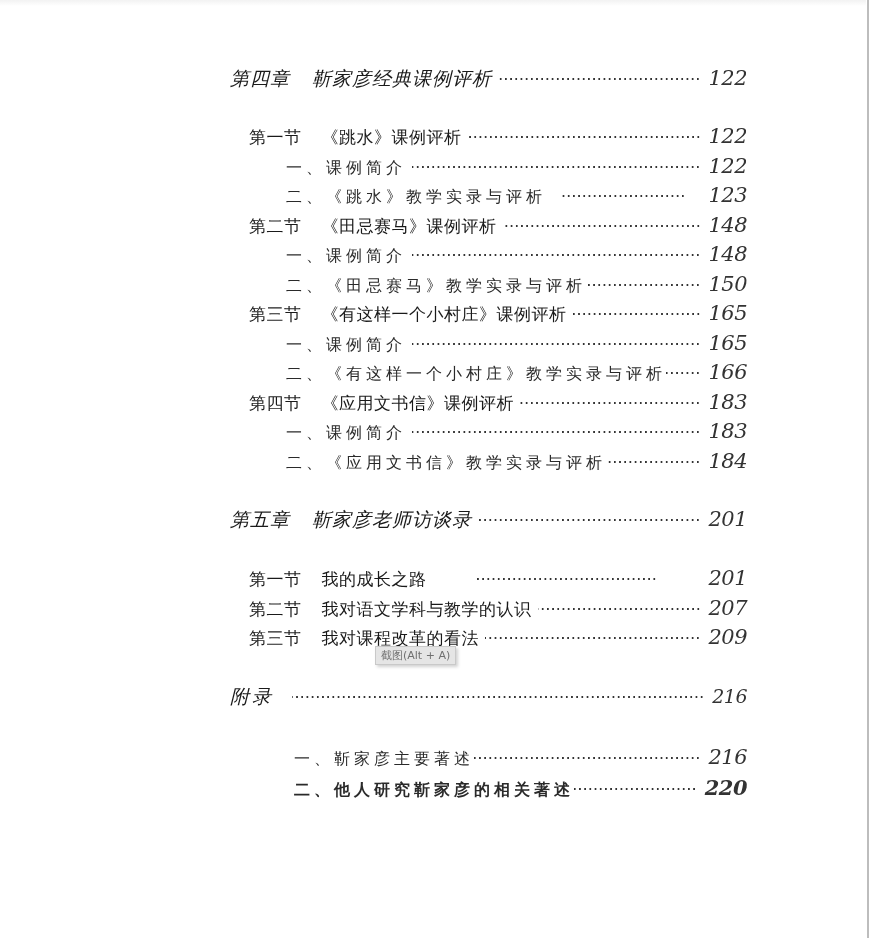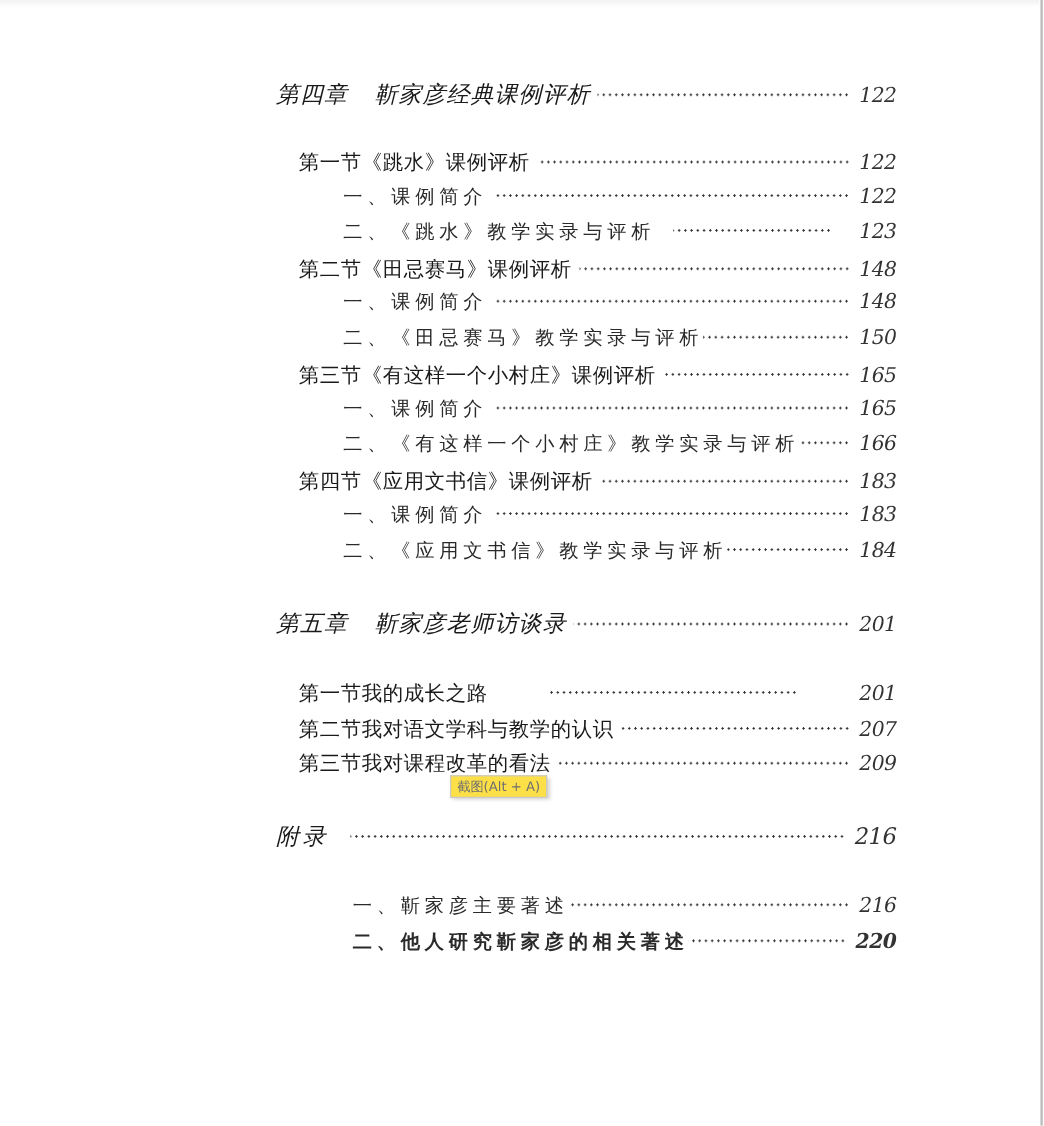--- a/index.html
+++ b/index.html
@@ -62,37 +62,38 @@
     background-size: 5.2px 4px;
     background-repeat: repeat-x;
     background-position: right center;
   }
   .row.tight .leader {
     margin-left: 0;
   }
   .page {
     font-family: "DejaVu Serif", "Liberation Serif", serif;
     font-style: italic;
-    font-size: 17px;
+    font-size: 21px;
     color: #333;
     letter-spacing: -0.5px;
   }
   .chapter .label {
     font-size: 19px;
     font-style: italic;
     letter-spacing: 1px;
   }
   .chapter .chap-no {
     margin-right: 22px;
   }
   .section .label {
     font-size: 17px;
     letter-spacing: 0.5px;
   }
   .section .sec-no {
+    margin-right: 20px;
     text-align: right;
   }
   .sub .label {
     font-size: 16px;
     letter-spacing: 4px;
     color: #2a2a2a;
   }
   .appendix .label {
     font-size: 19px;
     font-style: italic;
@@ -102,21 +103,21 @@
     font-size: 19px;
   }
   .tooltip {
     position: absolute;
     left: 375px;
     top: 646px;
     padding: 1px 5px;
     font-family: "DejaVu Sans", "Liberation Sans", sans-serif;
     font-size: 11px;
     color: #6f6f6f;
-    background: #fde047;
+    background: #e5e5e5;
     border: 1px solid #c9c9c9;
     box-shadow: 2px 2px 3px rgba(0,0,0,0.18);
     white-space: nowrap;
   }
 </style>
 </head>
 <body>
 
 <div class="top-shade"></div>
 <div class="right-border"></div>

